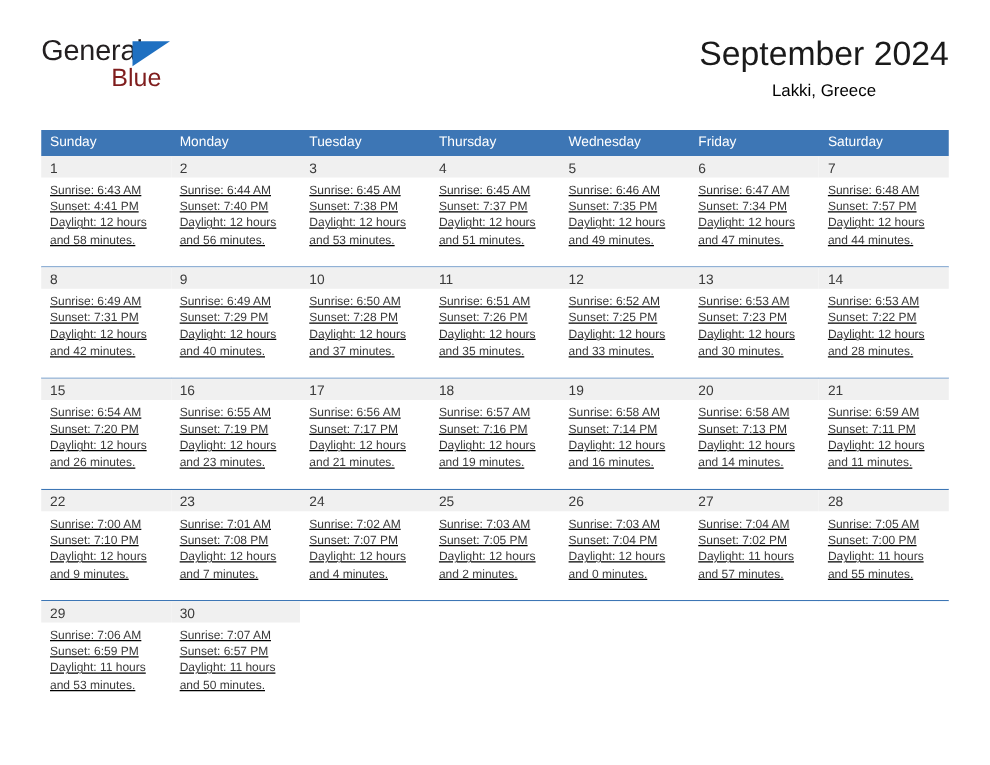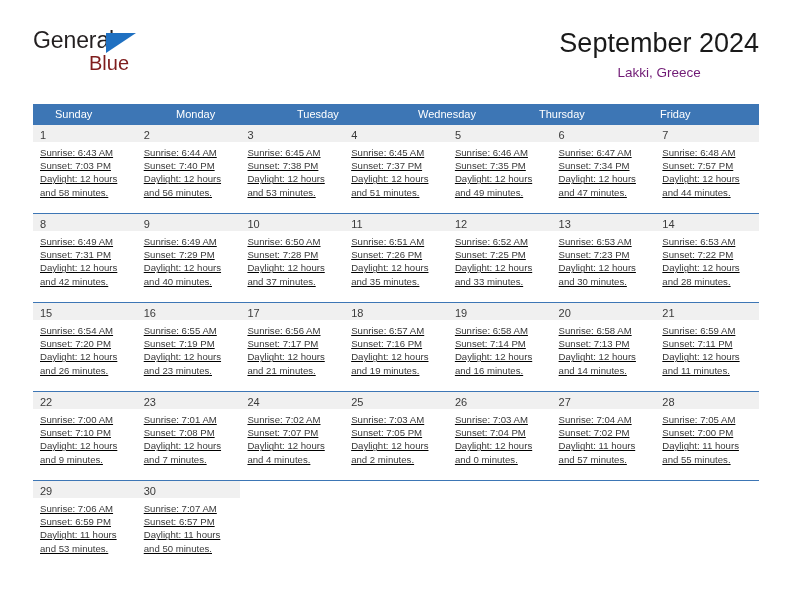--- a/index.html
+++ b/index.html
@@ -47,21 +47,21 @@
   }
   .cal-title {
     font-size:27px;
     color:#1A1A1A;
     font-weight:400;
     line-height:34px;
     white-space:nowrap;
   }
   .cal-subtitle {
     font-size:13.5px;
-    color:#701a75;
+    color:#000000;
     line-height:20px;
     margin-top:3px;
     white-space:nowrap;
   }
 
   
   .calendar {
     position:absolute;
     left:33px; top:104px;
     width:726px;
@@ -70,21 +70,21 @@
     display:flex;
     width:100%;
     background:#3D76B5;
     height:21px;
   }
   .weekday {
     flex:1 1 0;
     color:#FFFFFF;
     font-size:11px;
     line-height:21px;
-    padding-left:22px;
+    padding-left:7px;
     overflow:hidden;
     white-space:nowrap;
   }
   .week-row {
     display:flex;
     width:100%;
     border-top:1px solid #3D76B5;
   }
   .week-row.first { border-top:none; }
   .day-cell {
@@ -135,31 +135,32 @@
     </div>
 
   </div>
 
   <div class="calendar">
 
     <div class="weekday-row">
       <div class="weekday">Sunday</div>
       <div class="weekday">Monday</div>
       <div class="weekday">Tuesday</div>
+      <div class="weekday">Thursday</div>
       <div class="weekday">Wednesday</div>
-      <div class="weekday">Thursday</div>
       <div class="weekday">Friday</div>
+      <div class="weekday">Saturday</div>
     </div>
 
     <div class="week-row first">
       <div class="day-cell">
         <div class="date-band"><span class="date-num">1</span></div>
         <div class="day-info">
           <div class="info-line">Sunrise: 6:43 AM</div>
-          <div class="info-line">Sunset: 7:03 PM</div>
+          <div class="info-line">Sunset: 4:41 PM</div>
           <div class="info-line">Daylight: 12 hours</div>
           <div class="info-line">and 58 minutes.</div>
         </div>
       </div>
       <div class="day-cell">
         <div class="date-band"><span class="date-num">2</span></div>
         <div class="day-info">
           <div class="info-line">Sunrise: 6:44 AM</div>
           <div class="info-line">Sunset: 7:40 PM</div>
           <div class="info-line">Daylight: 12 hours</div>

